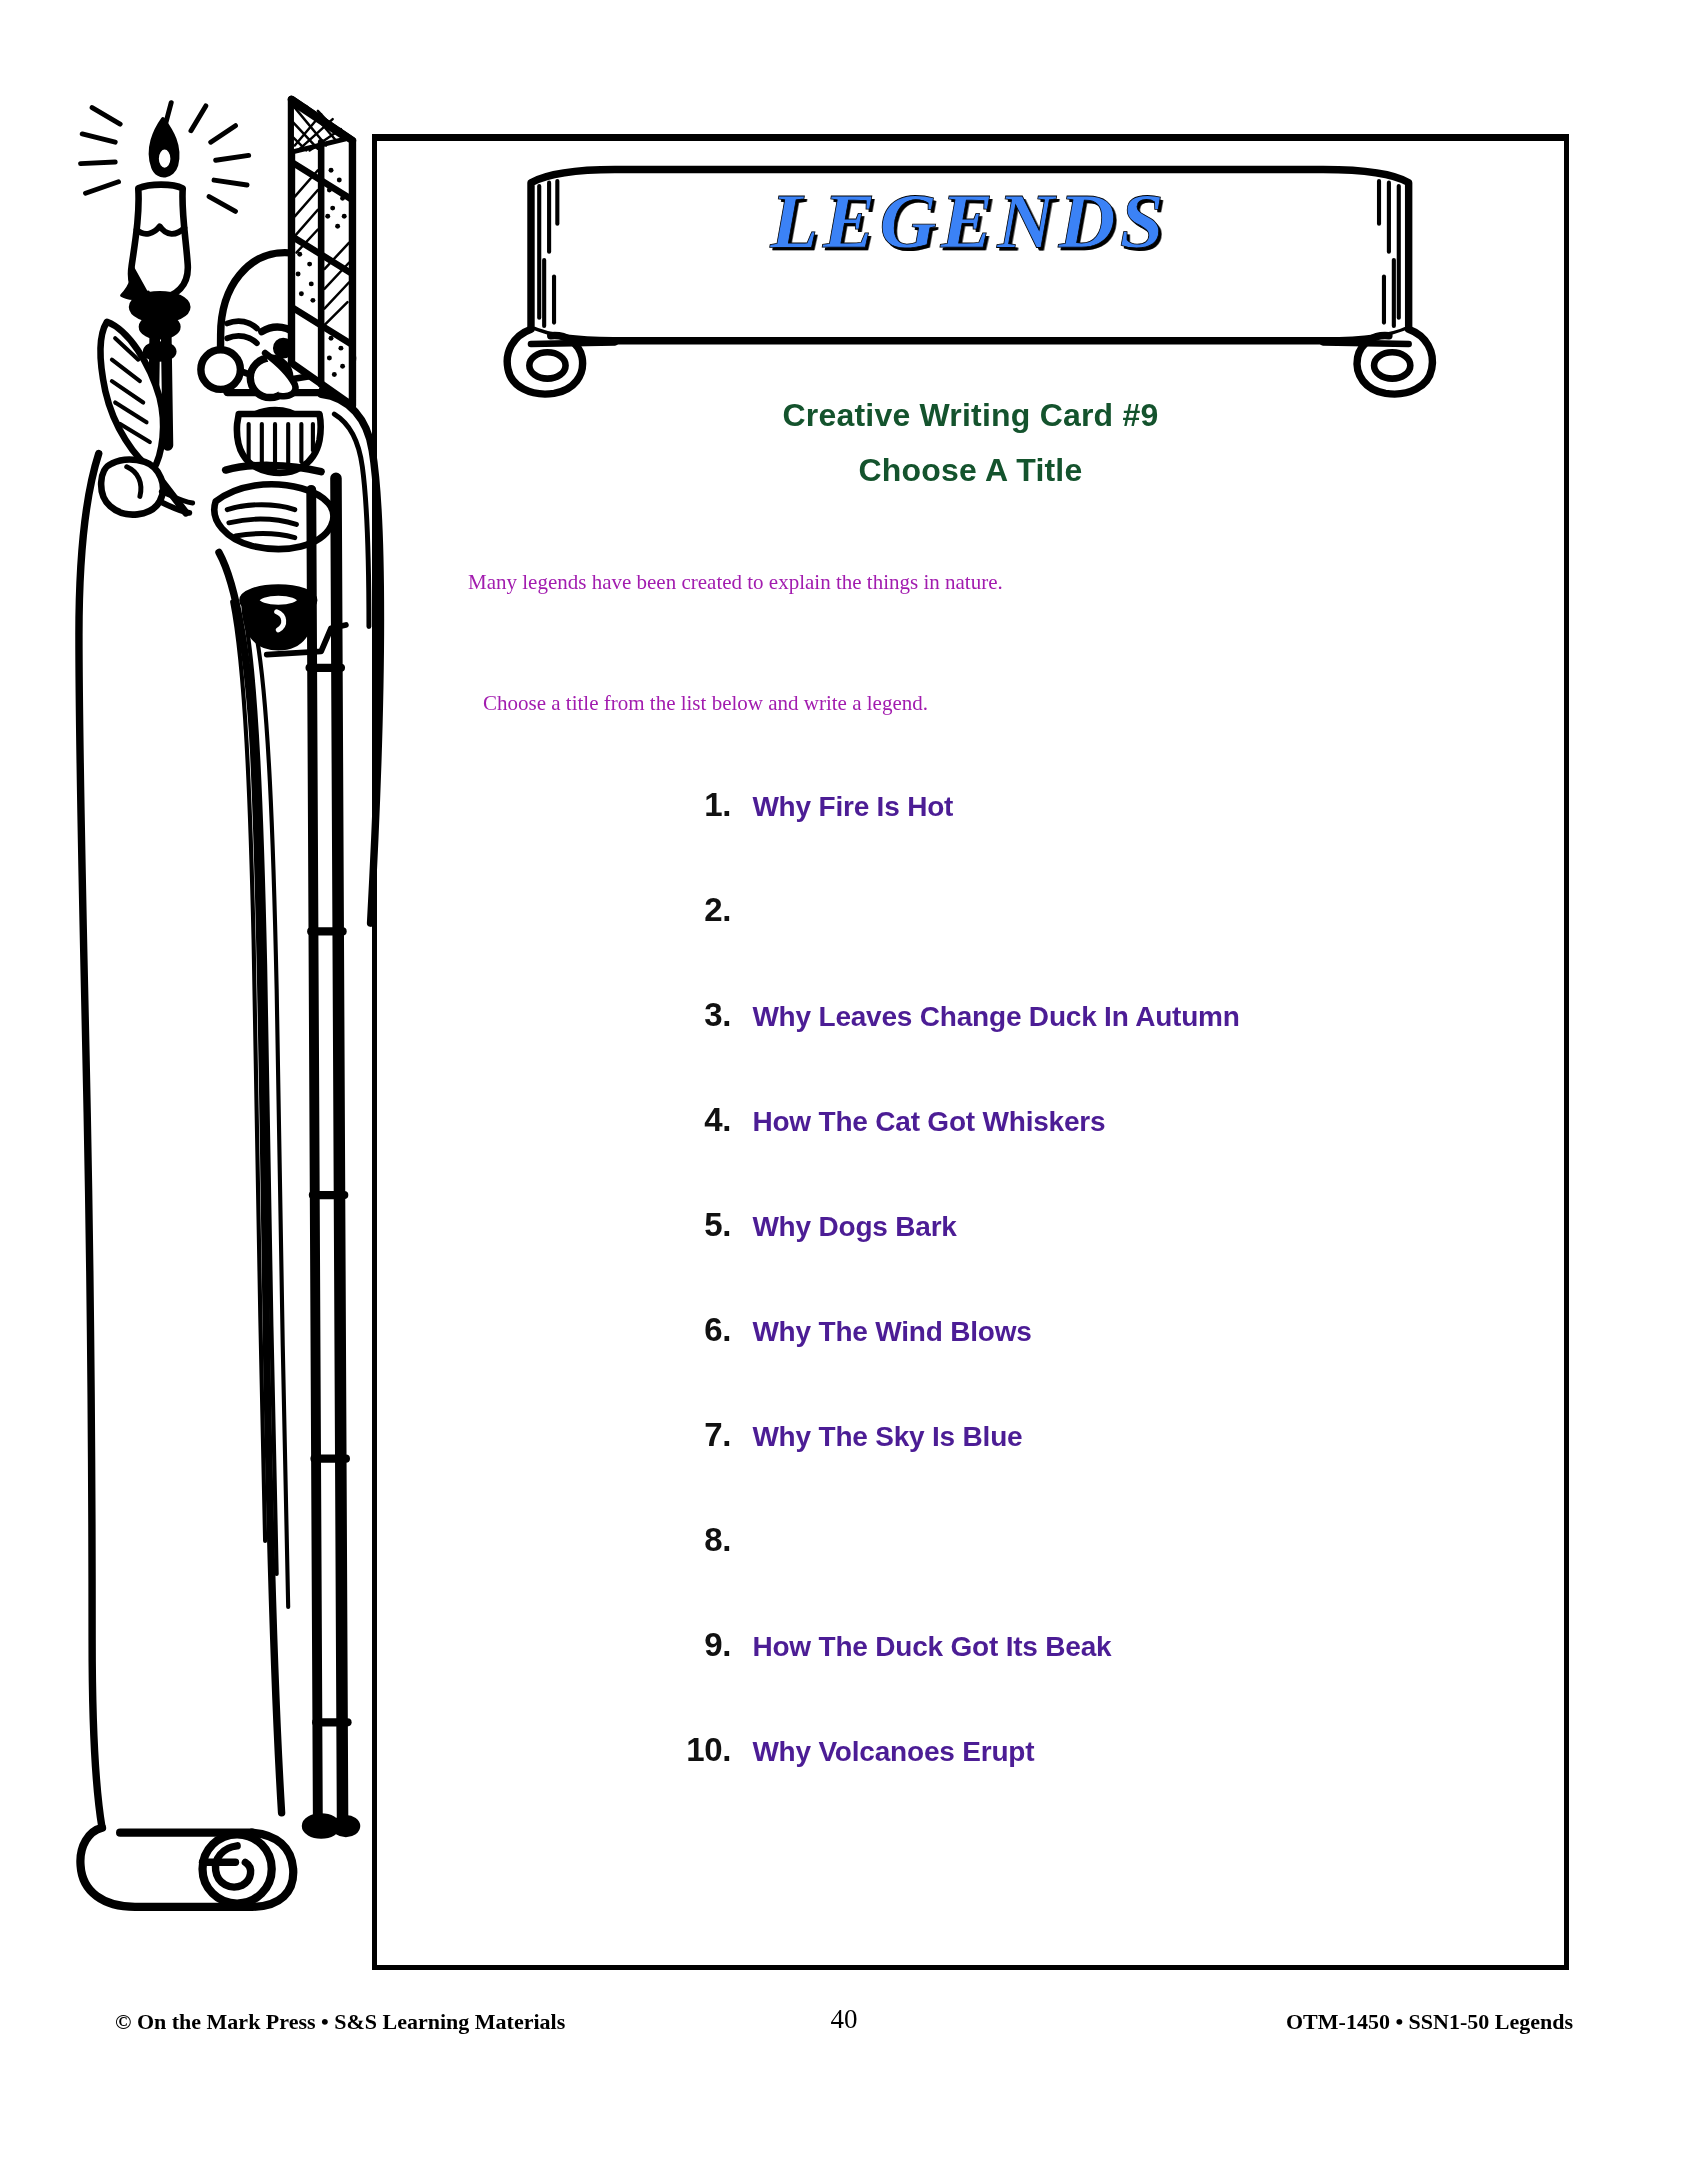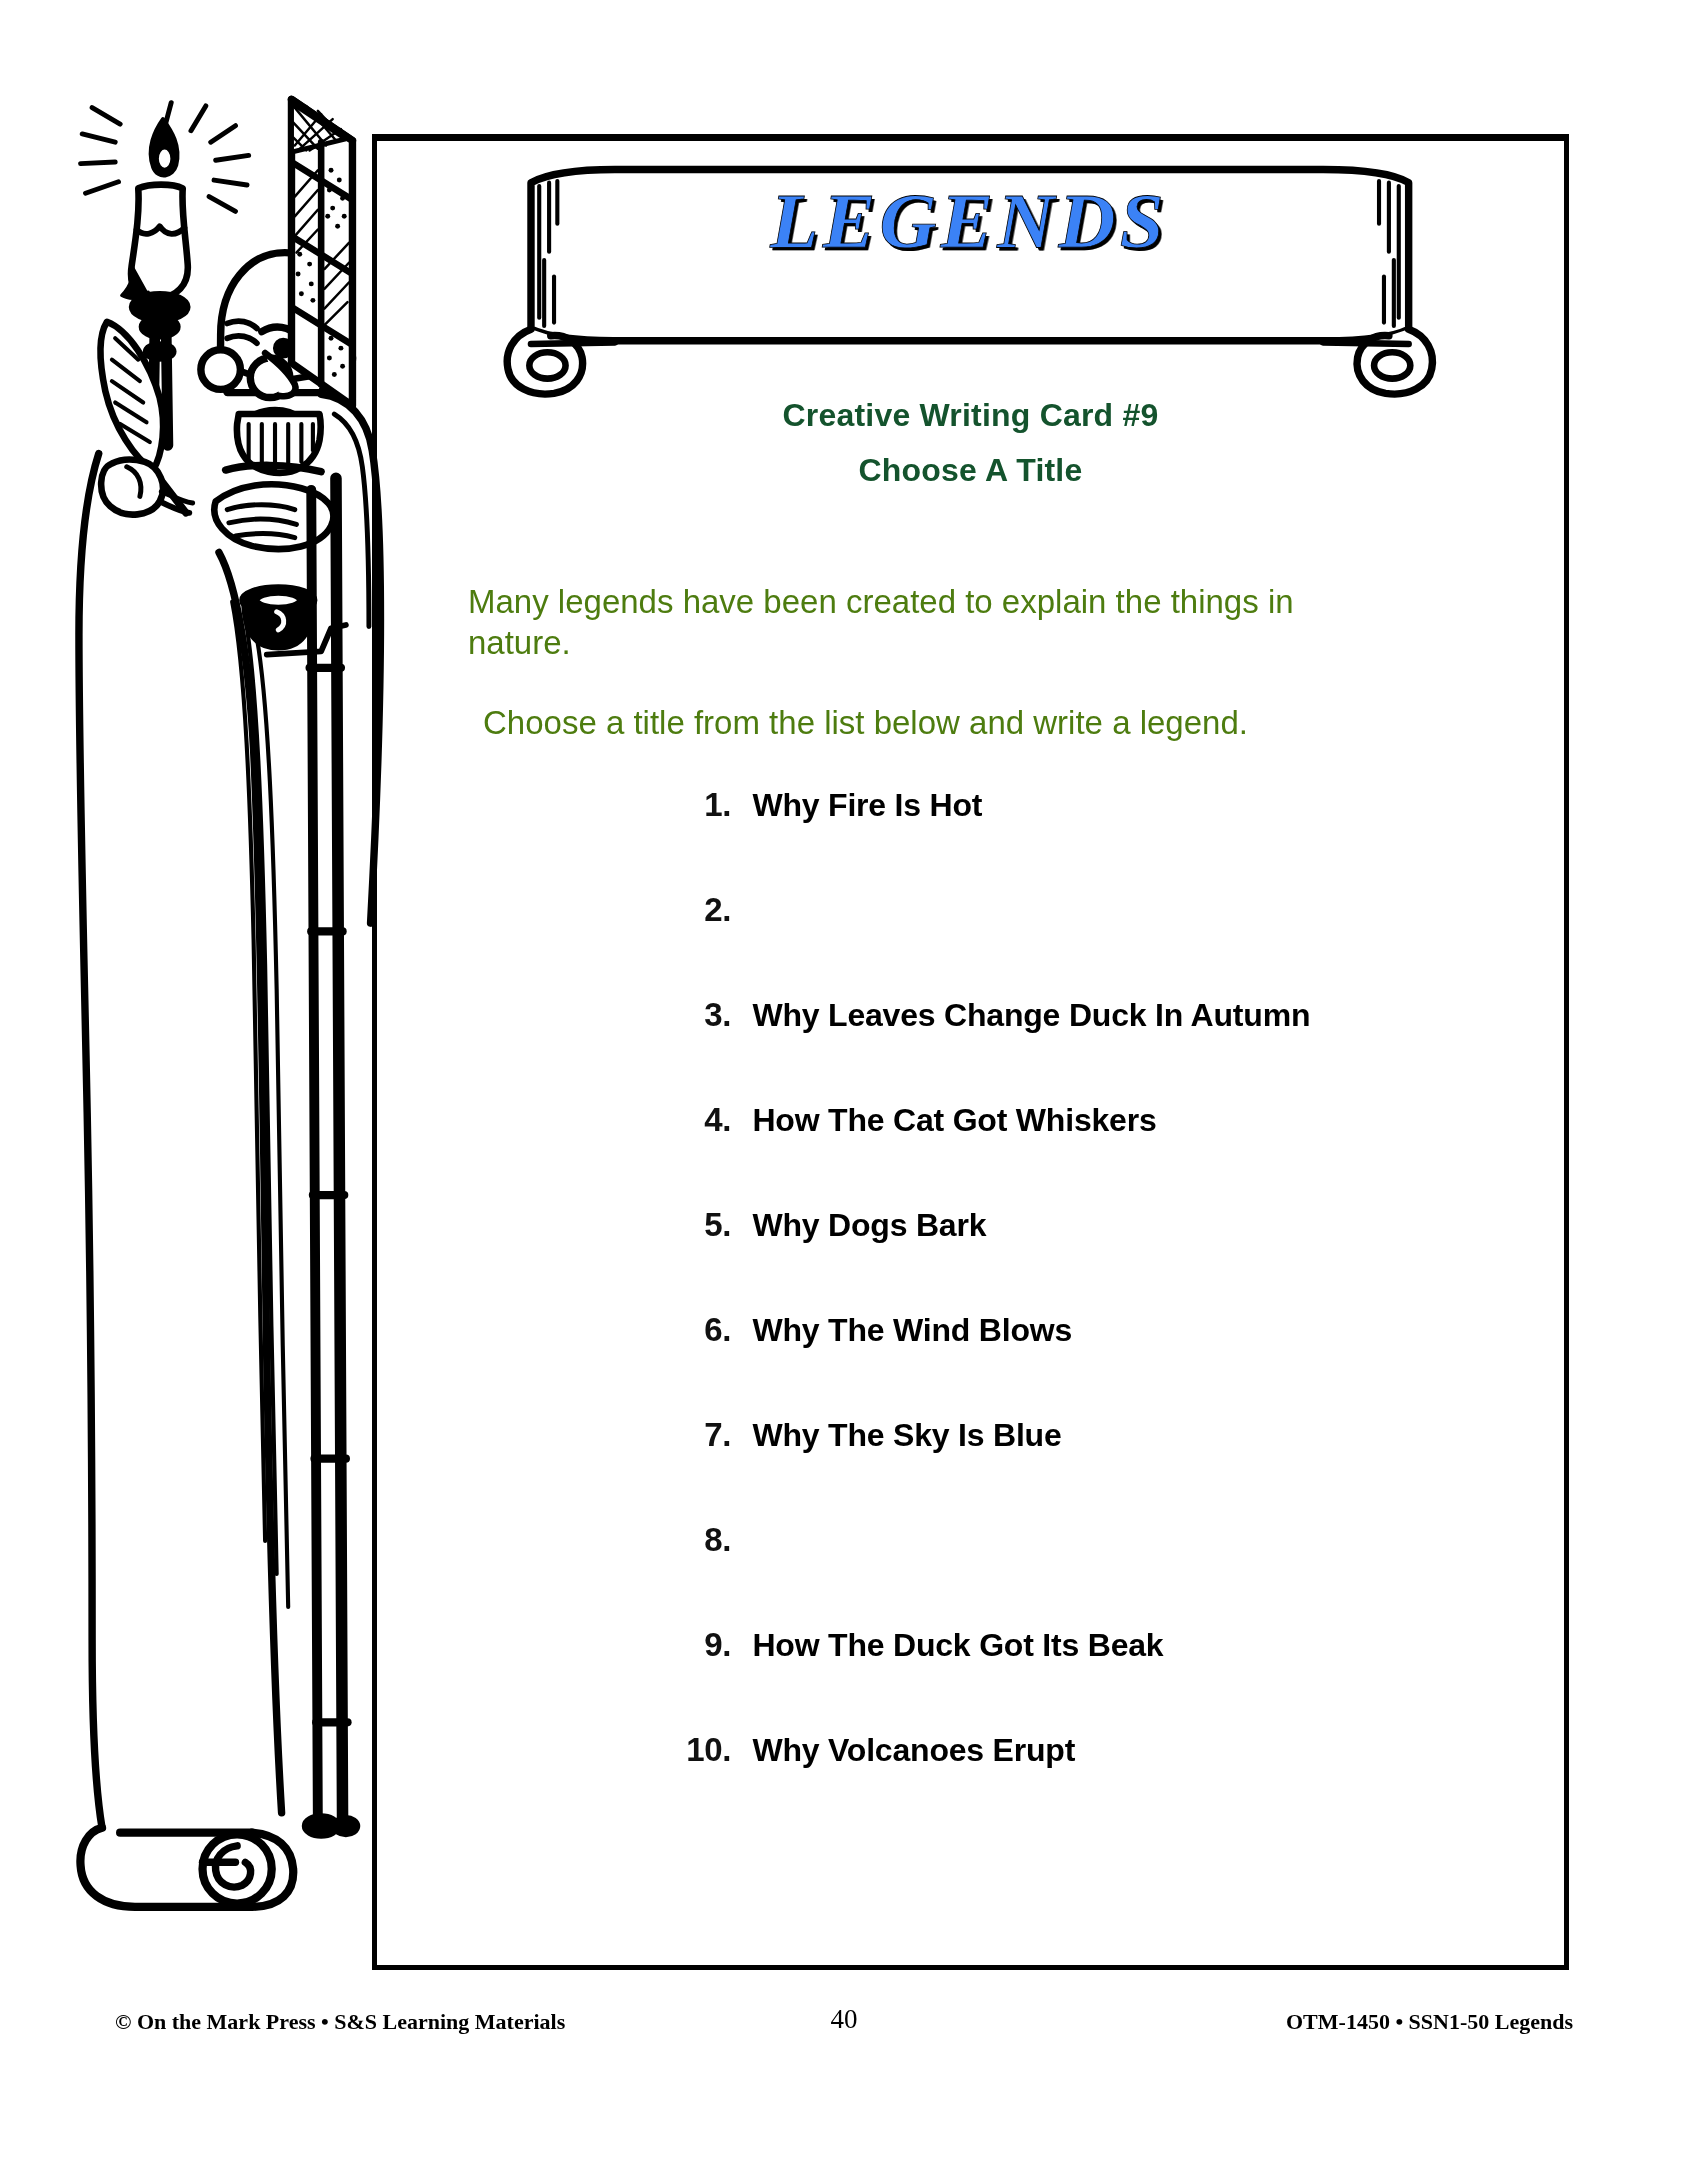--- a/index.html
+++ b/index.html
@@ -80,24 +80,24 @@
     color: #14532d;
   }
   #heading-card   { top: 397px; }
   #heading-choose { top: 452px; }
 
   
   .intro {
     position: absolute;
     left: 468px;
     width: 915px;
-    font-family: Liberation Sans, sans-serif;
-    font-size: 33px;
+    font-family: Liberation Serif, serif;
+    font-size: 21px;
     line-height: 1.25;
-    color: #4d7c0f;
+    color: #a21caf;
   }
   #intro-1 { top: 548px; }
   #intro-2 { top: 669px; margin-left: 15px; }
 
   
   #title-list {
     position: absolute;
     left: 372px;
     top: 773px;
     width: 1197px;
@@ -114,23 +114,23 @@
     flex: 0 0 64px;
     text-align: right;
     font-weight: bold;
     font-size: 33px;
     letter-spacing: -0.4px;
     color: #111;
   }
   .title-text {
     padding-left: 21.4px;
     font-weight: bold;
-    font-size: 32px;
+    font-size: 28px;
     letter-spacing: -0.2px;
-    color: #000000;
+    color: #4c1d95;
     white-space: nowrap;
   }
 
   
   #footer {
     position: absolute;
     left: 115px;
     top: 2009px;
     width: 1458px;
     height: 38px;

